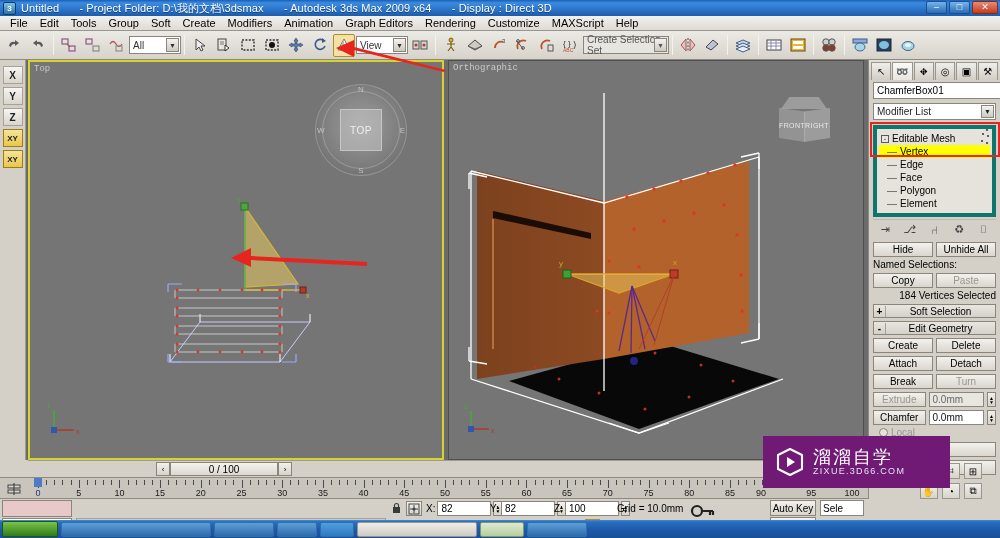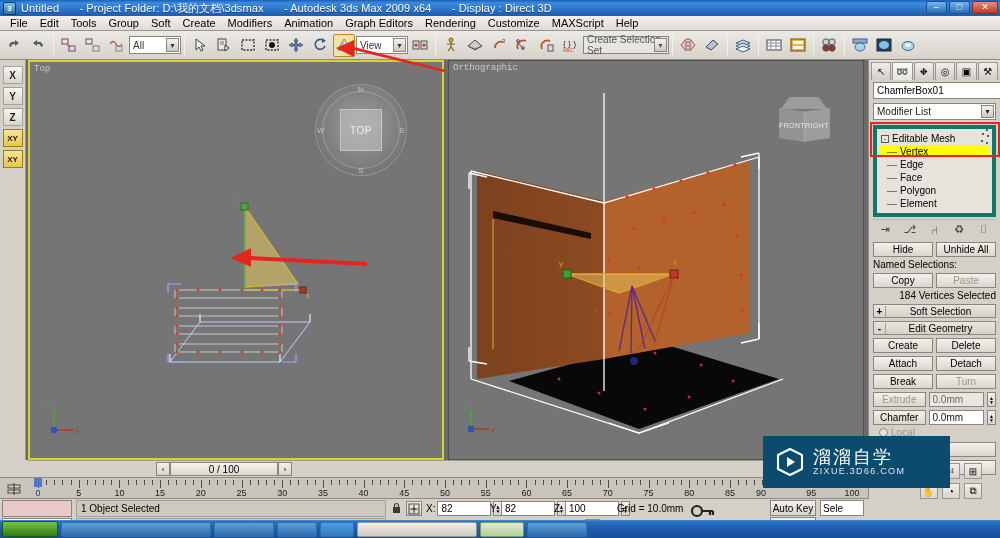--- a/index.html
+++ b/index.html
@@ -290,21 +290,21 @@
   }
   .tskitem{ height:15px; min-width:60px; border:1px solid #2f6fae; border-radius:2px;
     background:linear-gradient(#5f9fd8,#2c6cac); }
   .tskitem.w{ min-width:100px; background:linear-gradient(#f0eee9,#cfcbc3); border-color:#9a968e;}
   .tskitem.g{ min-width:44px; background:linear-gradient(#dfe9d4,#b6cf9c); border-color:#7f9a66;}
 
   
   .arrow-svg{ position:absolute; pointer-events:none; }
   .watermark{
     position:absolute; left:763px; top:436px; width:187px; height:52px;
-    background:#0c4a6e; display:flex; align-items:center; gap:8px; padding-left:12px;
+    background:#701a75; display:flex; align-items:center; gap:8px; padding-left:12px;
   }
   .wm-logo{ width:30px;height:30px; position:relative; flex:0 0 auto;}
   .wm-txt{ display:flex;flex-direction:column; justify-content:center;}
   .wm-cn{ font-size:18px;color:#fff; letter-spacing:2px; line-height:19px; font-family:"DejaVu Sans",sans-serif;}
   .wm-url{ font-size:9px;color:#e0e4ee; letter-spacing:1.3px; line-height:11px;}
   
   .vp-svg{ position:absolute; left:0; top:0; }
 </style>
 </head>
 <body>
@@ -1030,21 +1030,20 @@
         <div class="ticklbl" style="left: 783.3px;">95</div>
         <div class="ticklbl" style="left: 824px;">100</div>
         <div class="playhead" style="left: 6px;"></div>
         <div class="ticklbl" style="left: 10px; color: rgb(26, 58, 122);">0</div>
       </div>
   </div>
 
   <div class="statusarea">
     <div class="mini-listener"></div>
     <div class="script-box">Script.</div>
-    <div class="statusline">1 Object Selected</div>
     <div class="promptline">Click or click-and-drag to select objects</div>
 
     <div class="lockbtn">
       <svg width="11" height="13" viewBox="0 0 11 13">
         <rect x="2" y="5" width="7" height="6" fill="#3a3a3a"></rect>
         <path d="M3.5 5 V3.5 a2 2 0 0 1 4 0 V5" fill="none" stroke="#3a3a3a" stroke-width="1.2"></path>
       </svg>
     </div>
     <div class="coordbtn">
       <svg width="12" height="12" viewBox="0 0 12 12">

